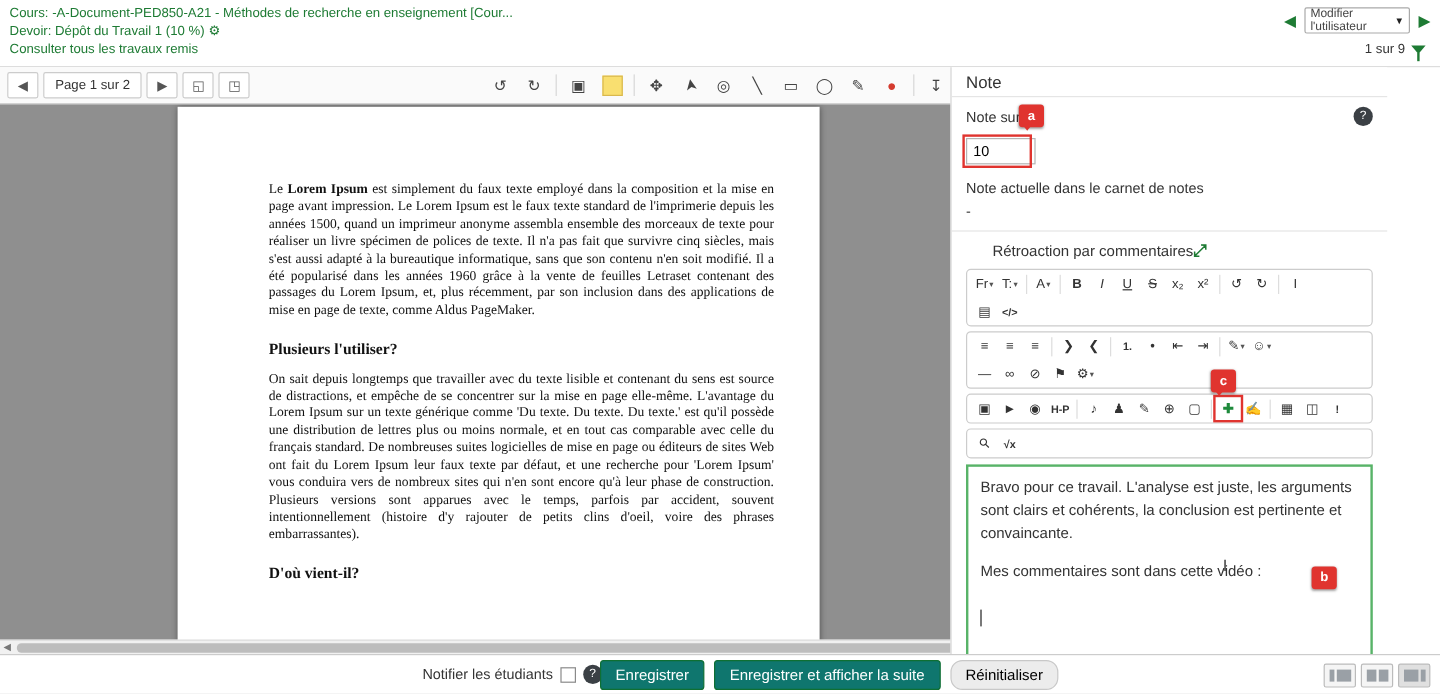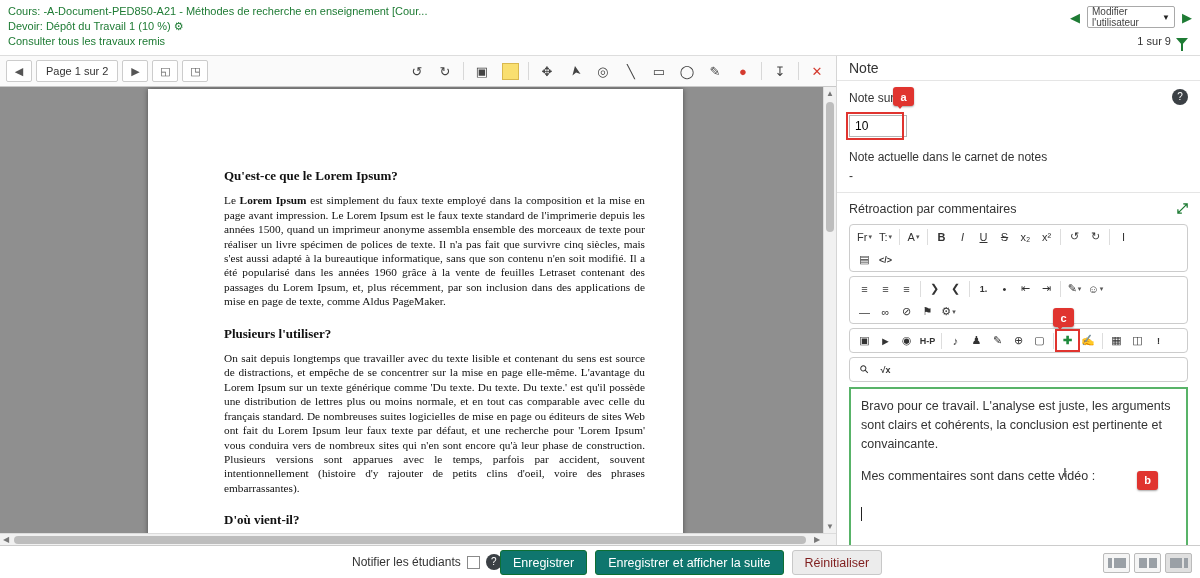--- a/index.html
+++ b/index.html
@@ -51,36 +51,36 @@
   .vscroll .arr { display:block; height:13px; font-size:8px; color:#777; text-align:center; line-height:13px; cursor:pointer; }
   .vscroll .arr.down { position:absolute; bottom:0; left:0; width:100%; }
   .vscroll .thumb { position:absolute; left:2px; top:15px; width:8px; height:130px; border-radius:4px; background:#bdbdbd; cursor:pointer; }
   .hscroll { position:absolute; left:0; bottom:0; width:836px; height:12px; background:#f1f1f1; border-top:1px solid #dcdcdc; }
   .hscroll .arr { position:absolute; top:0; width:12px; font-size:8px; color:#777; text-align:center; line-height:11px; cursor:pointer; }
   .hscroll .arr.left { left:0; }
   .hscroll .arr.right { right:13px; }
   .hscroll .thumb { position:absolute; left:14px; top:2px; width:792px; height:8px; border-radius:4px; background:#bdbdbd; cursor:pointer; }
 
   
-  .grade-panel { position:absolute; left:836px; top:56px; width:364px; height:489px; background:#fff; border-left:1px solid #d5d5d5; }
+  .grade-panel { position:absolute; left:792px; top:56px; width:364px; height:489px; background:#fff; border-left:1px solid #d5d5d5; }
   .panel-header { height:25px; line-height:24px; padding:0 12px; font-size:14px; color:#333; border-bottom:1px solid #e5e5e5; }
   .panel-body { position:relative; padding:6px 12px 0; height:464px; }
   .help-icon { width:16px; height:16px; border-radius:50%; background:#3b4045; color:#fff; font-size:10px; line-height:16px; text-align:center; display:inline-block; cursor:pointer; }
   .help-icon.panel { position:absolute; right:12px; top:8px; }
   .grade-label { font-size:12px; color:#333; margin-top:4px; }
   .input-wrap { position:relative; width:52px; margin-top:10px; }
   .grade-input { width:58px; height:22px; border:1px solid #b5b5b5; font-size:12px; padding:0 5px; font-family:inherit; }
   .red-rect { position:absolute; left:-3px; top:-3px; right:-3px; bottom:-3px; border:2px solid #e0342f; pointer-events:none; }
   .badge { position:relative; width:21px; height:19px; background:#e0342f; color:#fff; border-radius:3px; font-size:11px; font-weight:bold; display:inline-flex; align-items:center; justify-content:center; box-shadow:0 1px 2px rgba(0,0,0,.35); }
   .badge-a { position:absolute; left:56px; top:6px; z-index:6; }
   .badge-a::after, .badge-float::after { content:""; position:absolute; left:3px; bottom:-7px; width:0; height:0; border:4px solid transparent; border-top:5px solid #e0342f; }
   .cur-label { margin-top:13px; font-size:12px; color:#333; }
   .cur-value { margin-top:5px; font-size:12px; color:#333; }
   .divider { border:0; border-top:1px solid #e5e5e5; margin:9px -12px 7px; }
-  .fb-header { display:flex; justify-content:space-between; align-items:center; font-size:12.5px; color:#333; margin-bottom:7px; }
+  .fb-header { display:flex; justify-content:flex-start; align-items:center; font-size:12.5px; color:#333; margin-bottom:7px;margin-left:22px; }
   .expand-icon { color:#1e7b34; font-size:14px; font-weight:bold; cursor:pointer; }
 
   .editor-toolbar { margin-bottom:5px; }
   .atto-group { border:1px solid #ccc; border-radius:4px; background:#fff; padding:2px 4px; margin-bottom:4px; display:flex; flex-wrap:wrap; align-items:center; row-gap:2px; }
   .atto-btn { position:relative; min-width:21px; height:19px; background:transparent; border:0; font-size:11px; color:#333; padding:0 2px; display:inline-flex; align-items:center; justify-content:center; gap:1px; font-family:inherit; cursor:pointer; }
   .atto-btn.bold { font-weight:bold; }
   .atto-btn.it { font-style:italic; }
   .atto-btn.ul { text-decoration:underline; }
   .atto-btn.st { text-decoration:line-through; }
   .atto-btn.txt { font-size:9px; font-weight:bold; }
@@ -97,21 +97,21 @@
   .caret-bar { display:inline-block; width:1px; height:14px; background:#222; vertical-align:middle; }
   .ibeam { position:absolute; left:212px; top:74px; font-size:13px; color:#444; font-family:"DejaVu Sans", sans-serif; }
 
   
   .footbar { position:absolute; left:0; top:545px; width:1200px; height:33px; background:#fff; border-top:1px solid #ccc; }
   .notify-group { position:absolute; left:352px; top:8px; display:flex; align-items:center; gap:6px; font-size:12px; color:#333; }
   .checkbox { width:13px; height:13px; border:1px solid #8a8a8a; background:#fff; display:inline-block; cursor:pointer; }
   .action-buttons { position:absolute; left:500px; top:4px; display:flex; gap:8px; }
   .btn { height:25px; border-radius:3px; font-size:12.5px; padding:0 12px; border:1px solid transparent; font-family:inherit; cursor:pointer; }
   .btn.green { background:#0f766e; border-color:#0e6f33; color:#fff; }
-  .btn.gray { background:#ececec; border-color:#c8c8c8; color:#7f1d1d; }
+  .btn.gray { background:#ececec; border-color:#c8c8c8; color:#000000;border-radius:10px; }
   .layout-toggles { position:absolute; right:8px; top:7px; display:flex; gap:4px; }
   .layout-btn { width:27px; height:20px; border:1px solid #bbb; background:#f5f5f5; border-radius:2px; display:inline-flex; align-items:center; justify-content:center; gap:2px; padding:2px; cursor:pointer; }
   .layout-btn .pane { background:#9aa0a6; height:10px; }
   .layout-btn.active { background:#e0e0e0; }
 </style>
 </head>
 <body>
 
 <div class="app">
 
@@ -168,21 +168,20 @@
         <span class="sep"></span>
         <button class="abtn">↧</button>
         <span class="sep"></span>
         <button class="abtn red">✕</button>
       </div>
   </div>
 
   <div class="doc-area">
     <div class="pdf-page">
       <div class="page-content">
-        <div class="doc-heading">Qu'est-ce que le Lorem Ipsum?</div>
         <p><span>Le </span><b>Lorem Ipsum</b><span> est simplement du faux texte employé dans la composition et la mise en page avant impression. Le Lorem Ipsum est le faux texte standard de l'imprimerie depuis les années 1500, quand un imprimeur anonyme assembla ensemble des morceaux de texte pour réaliser un livre spécimen de polices de texte. Il n'a pas fait que survivre cinq siècles, mais s'est aussi adapté à la bureautique informatique, sans que son contenu n'en soit modifié. Il a été popularisé dans les années 1960 grâce à la vente de feuilles Letraset contenant des passages du Lorem Ipsum, et, plus récemment, par son inclusion dans des applications de mise en page de texte, comme Aldus PageMaker.</span></p>
         <div class="doc-heading">Plusieurs l'utiliser?</div>
         <p>On sait depuis longtemps que travailler avec du texte lisible et contenant du sens est source de distractions, et empêche de se concentrer sur la mise en page elle-même. L'avantage du Lorem Ipsum sur un texte générique comme 'Du texte. Du texte. Du texte.' est qu'il possède une distribution de lettres plus ou moins normale, et en tout cas comparable avec celle du français standard. De nombreuses suites logicielles de mise en page ou éditeurs de sites Web ont fait du Lorem Ipsum leur faux texte par défaut, et une recherche pour 'Lorem Ipsum' vous conduira vers de nombreux sites qui n'en sont encore qu'à leur phase de construction. Plusieurs versions sont apparues avec le temps, parfois par accident, souvent intentionnellement (histoire d'y rajouter de petits clins d'oeil, voire des phrases embarrassantes).</p>
         <div class="doc-heading">D'où vient-il?</div>
 
       </div>
     </div>
     <div class="vscroll">
       <span class="arr">▲</span>
       <span class="thumb"></span>

